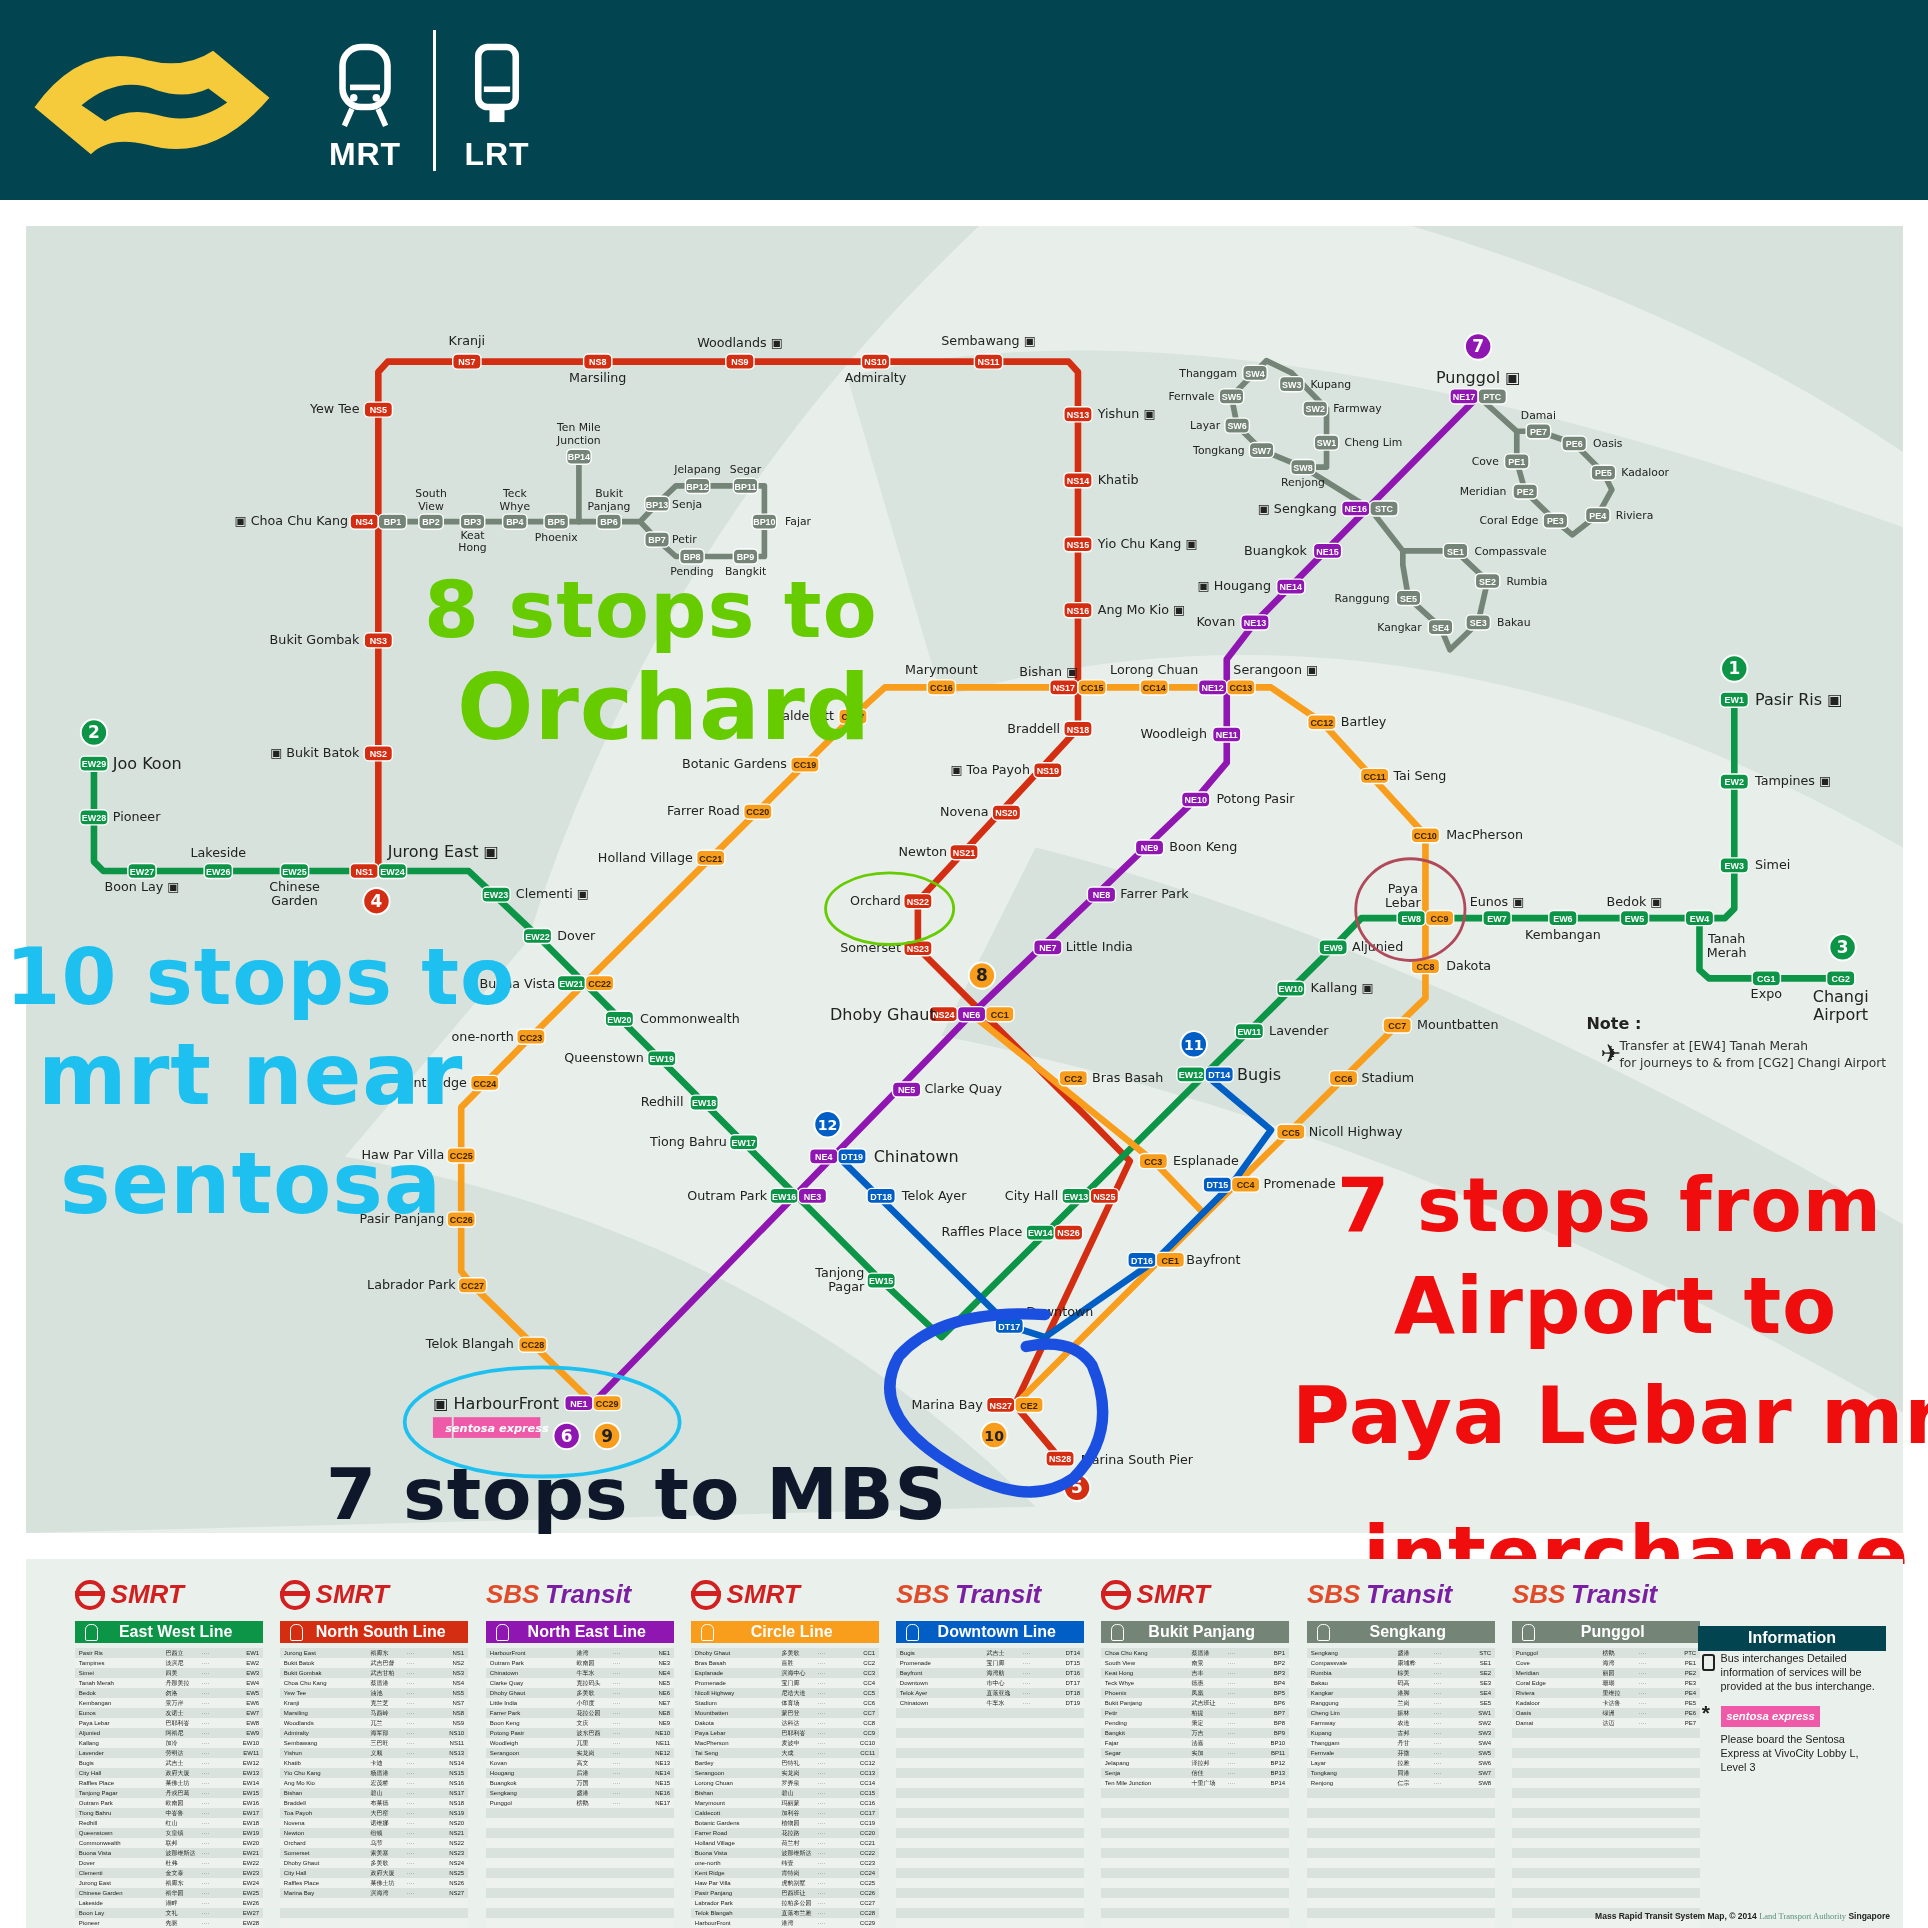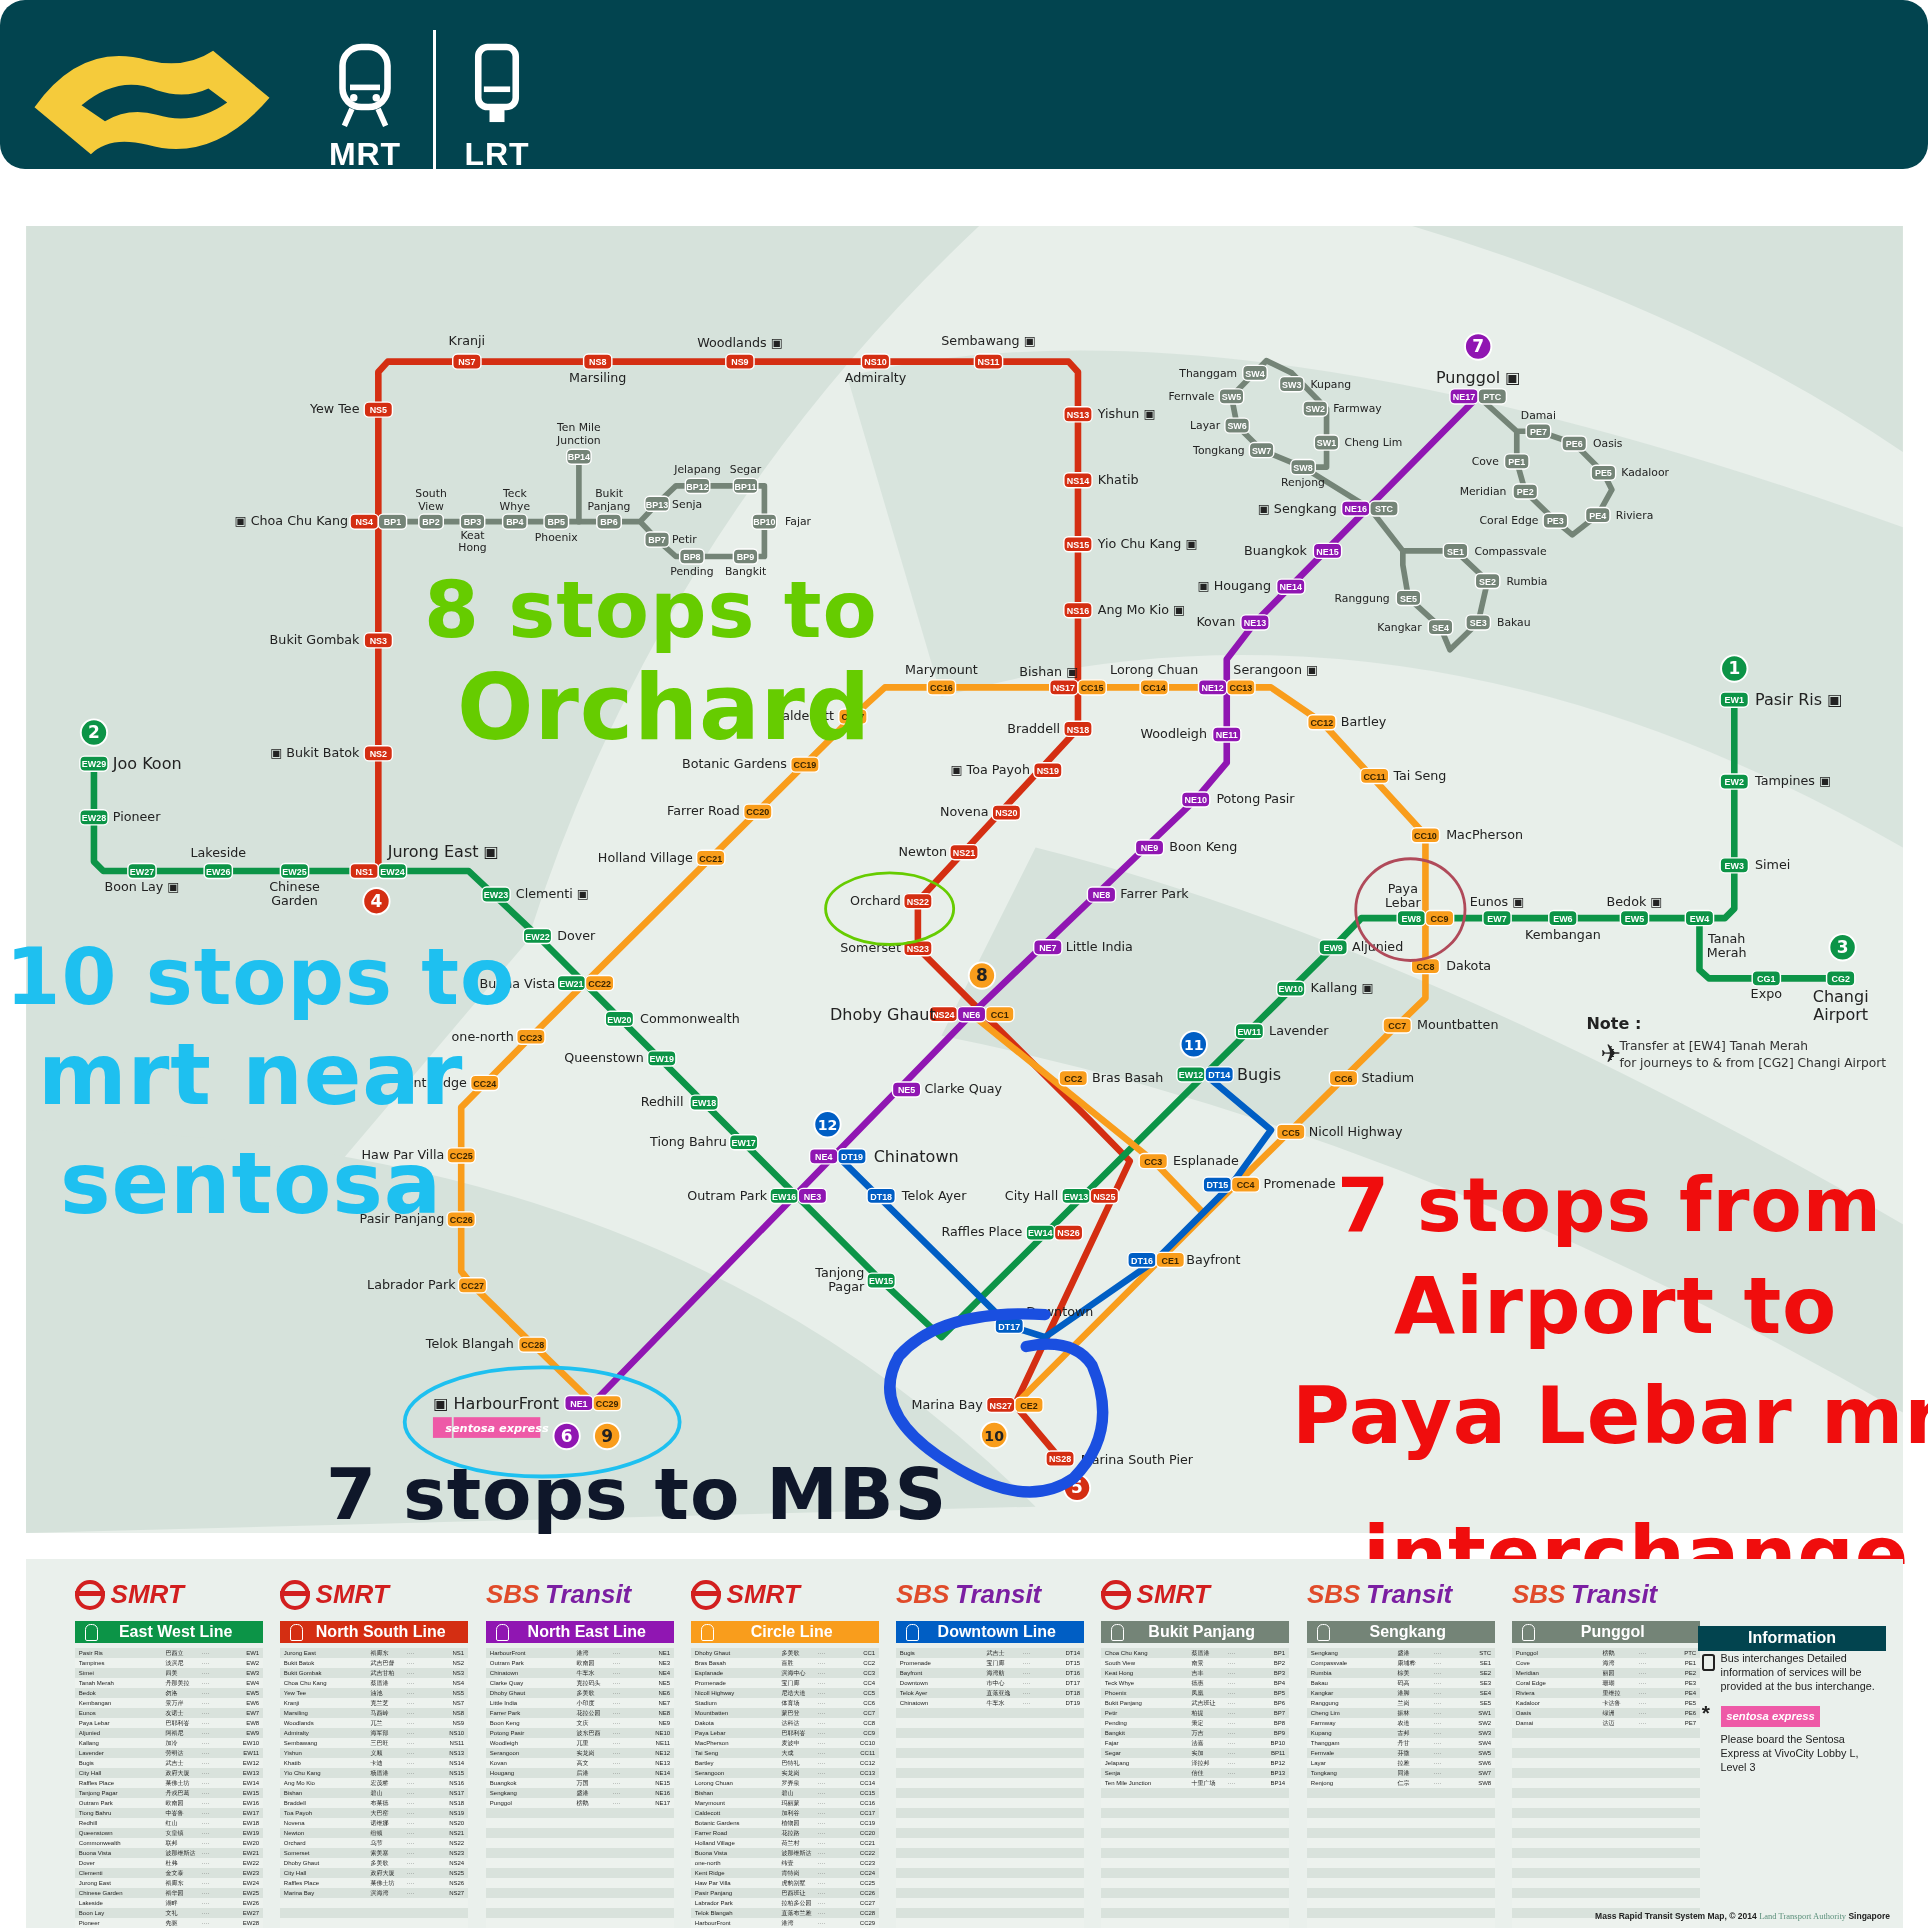--- a/index.html
+++ b/index.html
@@ -1,19 +1,19 @@
 <!DOCTYPE html>
 <html style="font-size:15px"><head>
 <meta charset="utf-8">
 <style>
   * { box-sizing: border-box; margin: 0; padding: 0; }
   html, body { width: 1928px; height: 1928px; background: #ffffff; overflow: hidden; }
   body { font-family: "DejaVu Sans", "Liberation Sans", sans-serif; position: relative; }
 
-  .header { position: absolute; left: 0; top: 0; width: 1928px; height: 169px; background: #02444f; border-radius: 25px; }
+  .header { position: absolute; left: 0; top: 0; width: 1928px; height: 200px; background: #02444f; }
   .header .logo { position: absolute; left: 24.5px; top: 32px; width: 254px; height: 141px; }
   .header .mode { position: absolute; top: 43px; width: 94px; text-align: center; color: #fff; }
   .header .mode svg { display: block; margin: 0 auto; }
   .header .mode .lbl { font-family: "Liberation Sans", sans-serif; font-size: 32px; font-weight: bold; margin-top: 7.5px; letter-spacing: 0.9px; }
   .header .divider { position: absolute; left: 433px; top: 30px; width: 2.8px; height: 141px; background: #fff; }
   .header .title { position: absolute; left: 593px; top: 38px; font-family: "DejaVu Sans", sans-serif; color: #fff; font-size: 105px; letter-spacing: -1.9px; line-height: 122px; white-space: nowrap; }
 
   .map-frame { position: absolute; left: 26px; top: 226px; width: 1877px; height: 1307px; background: #e8efea; overflow: hidden; }
   .map-frame svg { position: absolute; left: 0; top: 0; }
 

